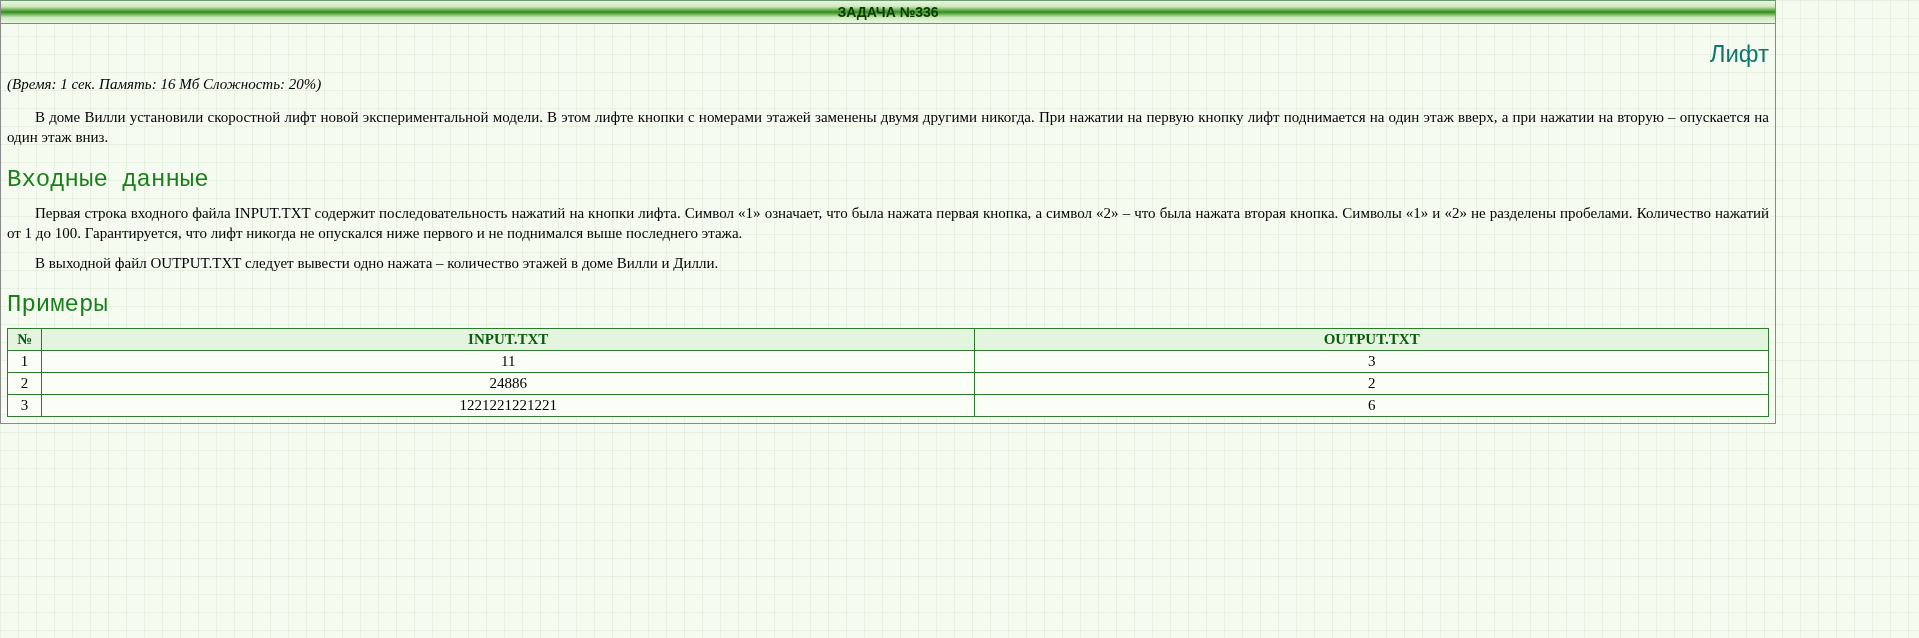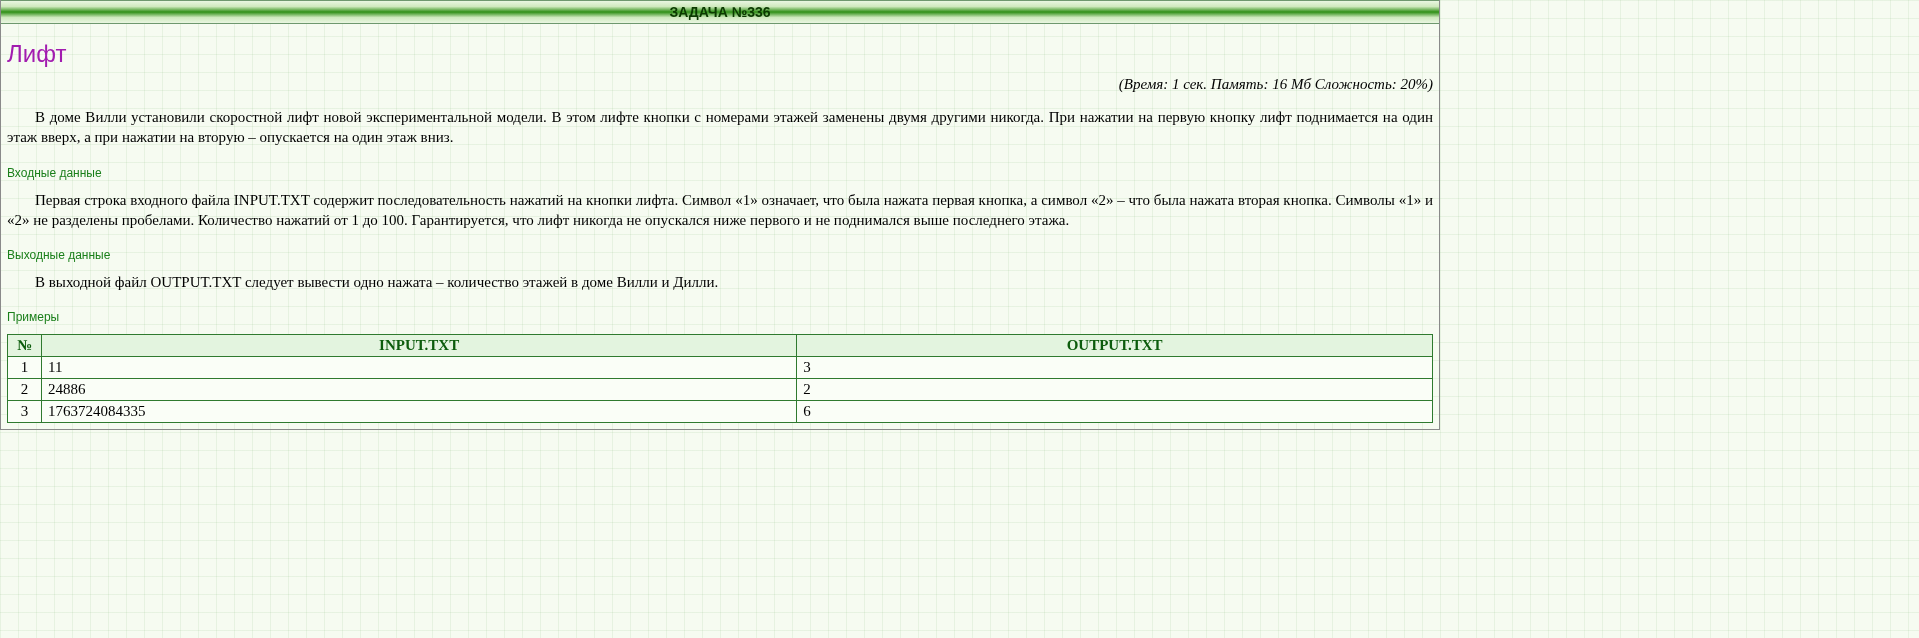--- a/index.html
+++ b/index.html
@@ -9,63 +9,63 @@
     font-family: "Times New Roman", Times, serif;
     font-size: 15px;
     color: #000;
     background-color: #f6fbf1;
     background-image:
       linear-gradient(to right, rgba(160,200,150,0.18) 1px, transparent 1px),
       linear-gradient(to bottom, rgba(160,200,150,0.18) 1px, transparent 1px);
     background-size: 18px 18px;
   }
   .outer {
-    width: 1440px;
+    width: 1776px;
     margin: 0;
     border: 1px solid #8a8a8a;
     border-top: none;
     background: transparent;
     padding-bottom: 6px;
   }
   .header-bar {
     background: linear-gradient(to bottom, #e9f6e1 0%, #cfe9be 25%, #2f8f16 50%, #cfe9be 75%, #e9f6e1 100%);
     text-align: center;
     font-weight: bold;
     font-size: 14px;
     color: #0b3a00;
     padding: 3px 0;
     border-top: 1px solid #6e986e;
     border-bottom: 1px solid #6e986e;
     font-family: Verdana, Geneva, sans-serif;
   }
   .content { padding: 0 6px; }
   .title {
-    text-align: left;
-    color: #a21caf;
+    text-align: right;
+    color: #0f766e;
     font-size: 24px;
     margin: 16px 0 8px;
     font-family: Verdana, Geneva, sans-serif;
     font-weight: normal;
   }
   .meta {
-    text-align: right;
+    text-align: left;
     font-style: italic;
     margin: 4px 0 14px;
   }
   p.para {
     margin: 0 0 10px;
     text-indent: 28px;
     line-height: 1.35;
     text-align: justify;
   }
   h2.sec {
     color: #1a7f1a;
-    font-family: Liberation Sans, sans-serif;
+    font-family: Liberation Mono, monospace;
     font-weight: normal;
-    font-size: 12px;
+    font-size: 24px;
     margin: 18px 0 10px;
   }
   table.examples {
     width: 100%;
     border-collapse: collapse;
     margin-top: 6px;
   }
   table.examples th, table.examples td {
     border: 1px solid #2f7a2f;
     padding: 2px 6px;
@@ -73,20 +73,21 @@
   }
   table.examples th {
     background: #e3f4df;
     color: #0c5c0c;
     text-align: center;
     font-weight: bold;
     font-family: "Times New Roman", Times, serif;
   }
   table.examples td {
     background: #fafef7;
+    text-align: center;
   }
   table.examples td.num { text-align: center; width: 28px; }
   table.examples col.c-num { width: 34px; }
   table.examples col.c-in  { width: 53%; }
   table.examples col.c-out { width: auto; }
 </style>
 </head>
 <body>
 
 <div class="outer">
@@ -94,21 +95,20 @@
   <div class="content">
 
     <h1 class="title">Лифт</h1>
     <p class="meta">(Время: 1 сек. Память: 16 Мб Сложность: 20%)</p>
 
     <p class="para">В доме Вилли установили скоростной лифт новой экспериментальной модели. В этом лифте кнопки с номерами этажей заменены двумя другими никогда. При нажатии на первую кнопку лифт поднимается на один этаж вверх, а при нажатии на вторую – опускается на один этаж вниз.</p>
 
     <h2 class="sec">Входные данные</h2>
     <p class="para">Первая строка входного файла INPUT.TXT содержит последовательность нажатий на кнопки лифта. Символ «1» означает, что была нажата первая кнопка, а символ «2» – что была нажата вторая кнопка. Символы «1» и «2» не разделены пробелами. Количество нажатий от 1 до 100. Гарантируется, что лифт никогда не опускался ниже первого и не поднимался выше последнего этажа.</p>
 
-    <h2 class="sec">Выходные данные</h2>
     <p class="para">В выходной файл OUTPUT.TXT следует вывести одно нажата – количество этажей в доме Вилли и Дилли.</p>
 
     <h2 class="sec">Примеры</h2>
 
     <table class="examples">
       <colgroup>
         <col class="c-num">
           <col class="c-in">
           <col class="c-out">
       </colgroup>
@@ -125,20 +125,20 @@
           <td>11</td>
           <td>3</td>
         </tr>
         <tr>
           <td class="num">2</td>
           <td>24886</td>
           <td>2</td>
         </tr>
         <tr>
           <td class="num">3</td>
-          <td>1763724084335</td>
+          <td>1221221221221</td>
           <td>6</td>
         </tr>
       </tbody>
     </table>
 
   </div>
 </div>
 
 </body></html>

